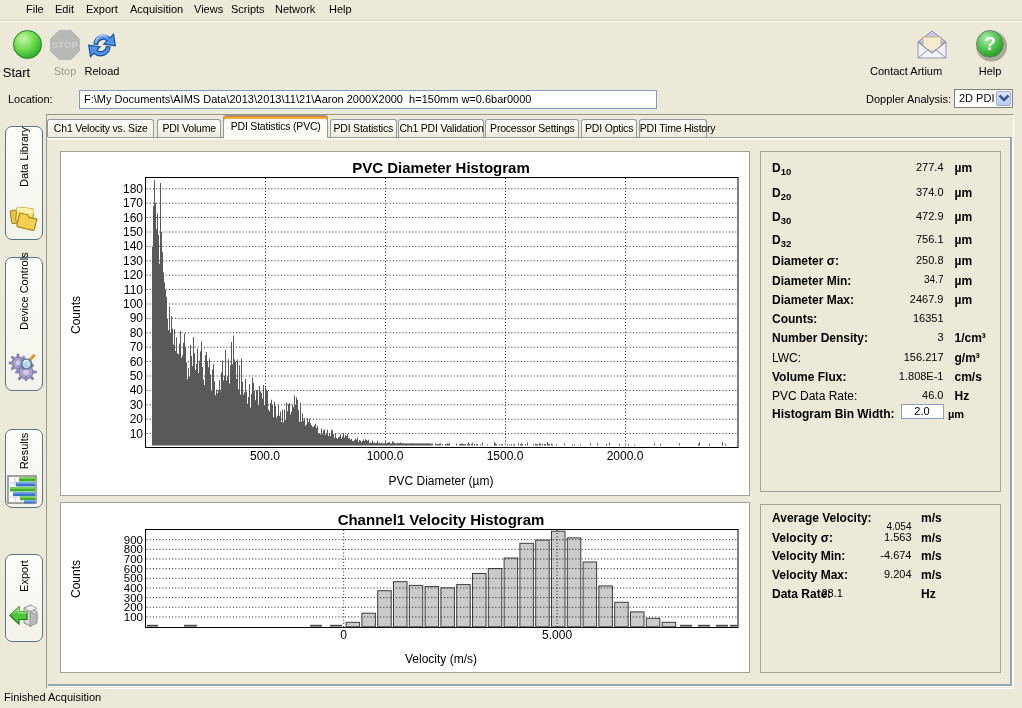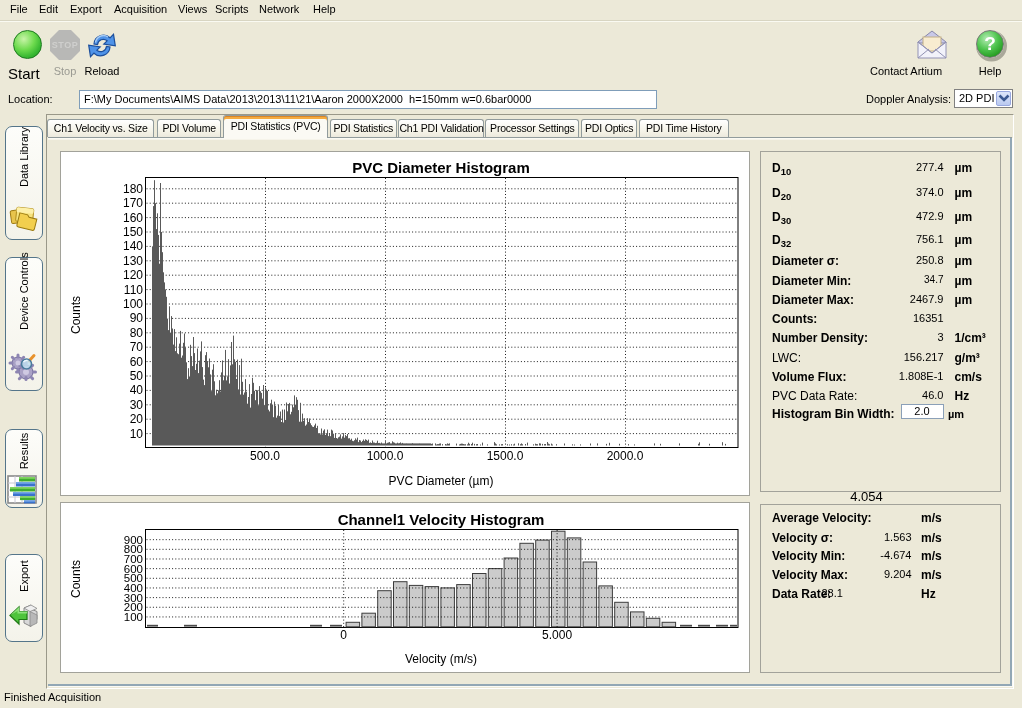--- a/index.html
+++ b/index.html
@@ -2,21 +2,21 @@
 <html><head><meta charset="utf-8"><style>
 *{margin:0;padding:0;box-sizing:border-box}
 body{font-family:"Liberation Sans",sans-serif;background:#ece9d8;width:1022px;height:708px;overflow:hidden;position:relative}
 .abs{position:absolute}
 .tab{position:absolute;top:119px;height:18px;background:linear-gradient(#ffffff,#f4f2e6 70%,#ece9dd);border:1px solid #919b9c;border-bottom:none;border-radius:3px 3px 0 0;font-size:10.5px;text-align:center;line-height:17px;z-index:3;white-space:nowrap;letter-spacing:-0.2px}
 .tab.active{top:115px;height:23px;background:#fbfaf4;border:1px solid #919b9c;border-bottom:none;border-radius:3px 3px 0 0;line-height:20px;z-index:5;box-shadow:inset 0 1px #da8527, inset 0 3px #f4ab40}
 .sbtn{position:absolute;left:5px;width:38px;background:linear-gradient(180deg,#fdfdfa,#f4f3ea);border:1.5px solid #54758a;border-radius:7px}
 </style></head>
 <body>
 
-<div class="abs" style="left:0;top:0;width:958px;height:20px">
+<div class="abs" style="left:16px;top:0;width:958px;height:20px">
   <span class="abs" style="left:10px;top:3px;font-size:11px">File</span>
   <span class="abs" style="left:39px;top:3px;font-size:11px">Edit</span>
   <span class="abs" style="left:70px;top:3px;font-size:11px">Export</span>
   <span class="abs" style="left:114px;top:3px;font-size:11px">Acquisition</span>
   <span class="abs" style="left:178px;top:3px;font-size:11px">Views</span>
   <span class="abs" style="left:215px;top:3px;font-size:11px">Scripts</span>
   <span class="abs" style="left:259px;top:3px;font-size:11px">Network</span>
   <span class="abs" style="left:313px;top:3px;font-size:11px">Help</span>
 </div>
 <div class="abs" style="left:0;top:20px;width:1022px;height:1px;background:#d8d5c2"></div>
@@ -24,21 +24,21 @@
 
 <div class="abs" style="left:13px;top:30px;width:29px;height:29px;border-radius:50%;background:radial-gradient(circle at 36% 30%,#c8f4a8,#6edb4e 42%,#38b832 70%,#1f9421 100%);border:1px solid #1d7a1f"></div>
 <div class="abs" style="left:50px;top:30px;width:30px;height:30px;background:#b8b8b6;clip-path:polygon(30% 0,70% 0,100% 30%,100% 70%,70% 100%,30% 100%,0 70%,0 30%);color:#cfcfcd;font-weight:bold;font-size:9px;text-align:center;line-height:30px;letter-spacing:0.5px">STOP</div>
 <svg class="abs" style="left:84px;top:28px" width="36" height="34" viewBox="0 0 36 34">
  <g>
  <path d="M10 16 a9.5 9.5 0 0 1 16 -6.2 l3.5 -3.5 1.8 11.5 -11.5 -1.7 3.3 -3.3 a5.8 5.8 0 0 0 -9.6 3.8 z" fill="#4f93e8" stroke="#1c4f9c" stroke-width="1.2"></path>
  <path d="M26 19 a9.5 9.5 0 0 1 -16 6.2 l-3.5 3.5 -1.8 -11.5 11.5 1.7 -3.3 3.3 a5.8 5.8 0 0 0 9.6 -3.8 z" fill="#4f93e8" stroke="#1c4f9c" stroke-width="1.2"></path>
  <path d="M11.5 14.5 a8 8 0 0 1 12.5 -5.5" fill="none" stroke="#a8ccf4" stroke-width="1.4"></path>
  </g>
   </svg>
-<span class="abs" style="left:8px;top:65px;width:29px;text-align:center;font-size:15px">Start</span>
+<span class="abs" style="left:2px;top:65px;width:29px;text-align:center;font-size:13px">Start</span>
 <span class="abs" style="left:50px;top:65px;width:30px;text-align:center;font-size:11px;color:#9a9a92">Stop</span>
 <span class="abs" style="left:83px;top:65px;width:38px;text-align:center;font-size:11px">Reload</span>
 
 <svg class="abs" style="left:913px;top:28px" width="38" height="36" viewBox="0 0 38 36">
  <path d="M5 14 L19 3 L33 14 L33 15 L5 15 z" fill="#c8c8e8" stroke="#8888aa" stroke-width="1"></path>
  <rect x="10" y="9" width="18" height="14" fill="#f8ecd0" stroke="#c0ae86" stroke-width="1"></rect>
  <path d="M5 14 v16 h28 V14 L19 25 z" fill="#f2f2fa" stroke="#9292b4" stroke-width="1"></path>
  <path d="M5 14 L19 25 L33 14" fill="none" stroke="#9292b4" stroke-width="1"></path>
  <path d="M5 30 L16 21 M33 30 L22 21" stroke="#9292b4" stroke-width="1"></path>
 </svg>
@@ -59,21 +59,21 @@
 
 <div class="abs" style="left:48px;top:137px;width:964px;height:549px;background:#ece9d8;border-right:2px solid #92a7b5;border-bottom:2px solid #92a7b5;box-shadow:1px 1px 0 #fbfaf4, inset 0 1px #fdfdfb, inset 0 2px #fbfaf3, inset 0 3px #f6f4ea"></div>
 <div class="abs" style="left:48px;top:137px;width:964px;height:1px;background:#919b9c;z-index:2"></div>
 <div class="tab" style="left:47.2px;width:107.2px">Ch1 Velocity vs. Size</div>
 <div class="tab" style="left:157.3px;width:63.7px">PDI Volume</div>
 <div class="tab active" style="left:223.2px;width:105.0px">PDI Statistics (PVC)</div>
 <div class="tab" style="left:329.6px;width:67.4px">PDI Statistics</div>
 <div class="tab" style="left:398.4px;width:85.5px">Ch1 PDI Validation</div>
 <div class="tab" style="left:485.3px;width:94.1px">Processor Settings</div>
 <div class="tab" style="left:580.9px;width:56.5px">PDI Optics</div>
-<div class="tab" style="left:638.8px;width:90px">PDI Time History</div>
+<div class="tab" style="left:638.8px;width:68px">PDI Time History</div>
 
 <div class="abs" style="left:60px;top:151px;width:690px;height:345px;background:#fff;border:1px solid #a2a29a"></div>
 <div class="abs" style="left:60px;top:502px;width:690px;height:171px;background:#fff;border:1px solid #a2a29a"></div>
 <svg width="690" height="345" style="position:absolute;left:60px;top:151px" font-family="Liberation Sans, sans-serif">
     <rect x="85.5" y="26.5" width="592.5" height="270" fill="#fff" stroke="#000" stroke-width="1"></rect>
     <line x1="86.5" y1="282.60" x2="677.5" y2="282.60" stroke="#1c1c1c" stroke-width="1" stroke-dasharray="1 2.2"></line>
     <line x1="86.5" y1="268.20" x2="677.5" y2="268.20" stroke="#1c1c1c" stroke-width="1" stroke-dasharray="1 2.2"></line>
     <line x1="86.5" y1="253.80" x2="677.5" y2="253.80" stroke="#1c1c1c" stroke-width="1" stroke-dasharray="1 2.2"></line>
     <line x1="86.5" y1="239.40" x2="677.5" y2="239.40" stroke="#1c1c1c" stroke-width="1" stroke-dasharray="1 2.2"></line>
     <line x1="86.5" y1="225.00" x2="677.5" y2="225.00" stroke="#1c1c1c" stroke-width="1" stroke-dasharray="1 2.2"></line>
@@ -213,21 +213,21 @@
 <div style="position:absolute;left:772px;top:369.5px;font-size:11px"><span style="font-size:12px;font-weight:bold">Volume Flux:</span></div>
 <div style="position:absolute;left:853.5px;top:369.5px;width:90px;text-align:right;font-size:11px">1.808E-1</div>
 <div style="position:absolute;left:954.5px;top:369.5px;font-size:12px;font-weight:bold">cm/s</div>
 <div style="position:absolute;left:772px;top:388.5px;font-size:11px"><span style="font-size:12px;font-weight:normal">PVC Data Rate:</span></div>
 <div style="position:absolute;left:853.5px;top:388.5px;width:90px;text-align:right;font-size:11px">46.0</div>
 <div style="position:absolute;left:954.5px;top:388.5px;font-size:12px;font-weight:bold">Hz</div>
 <div style="position:absolute;left:772px;top:407px;font-size:12px;font-weight:bold">Histogram Bin Width:</div>
 <div style="position:absolute;left:900.5px;top:403.5px;width:43px;height:15px;background:#fff;border:1px solid #8ba0b8;font-size:11px;text-align:center;line-height:13px">2.0</div>
 <div style="position:absolute;left:948px;top:407.5px;font-size:11px;font-weight:bold">µm</div>
 <div style="position:absolute;left:772px;top:511.3px;font-size:11px"><span style="font-size:12px;font-weight:bold">Average Velocity:</span></div>
-<div style="position:absolute;left:821.5px;top:489px;width:90px;text-align:center;font-size:13px">4.054</div>
+<div style="position:absolute;left:821.5px;top:521px;width:90px;text-align:right;font-size:10px">4.054</div>
 <div style="position:absolute;left:921.0px;top:511.3px;font-size:12px;font-weight:bold">m/s</div>
 <div style="position:absolute;left:772px;top:530.6px;font-size:11px"><span style="font-size:12px;font-weight:bold">Velocity σ:</span></div>
 <div style="position:absolute;left:821.5px;top:530.6px;width:90px;text-align:right;font-size:11px">1.563</div>
 <div style="position:absolute;left:921.0px;top:530.6px;font-size:12px;font-weight:bold">m/s</div>
 <div style="position:absolute;left:772px;top:549.4px;font-size:11px"><span style="font-size:12px;font-weight:bold">Velocity Min:</span></div>
 <div style="position:absolute;left:821.5px;top:549.4px;width:90px;text-align:right;font-size:11px">-4.674</div>
 <div style="position:absolute;left:921.0px;top:549.4px;font-size:12px;font-weight:bold">m/s</div>
 <div style="position:absolute;left:772px;top:568.2px;font-size:11px"><span style="font-size:12px;font-weight:bold">Velocity Max:</span></div>
 <div style="position:absolute;left:821.5px;top:568.2px;width:90px;text-align:right;font-size:11px">9.204</div>
 <div style="position:absolute;left:921.0px;top:568.2px;font-size:12px;font-weight:bold">m/s</div>

